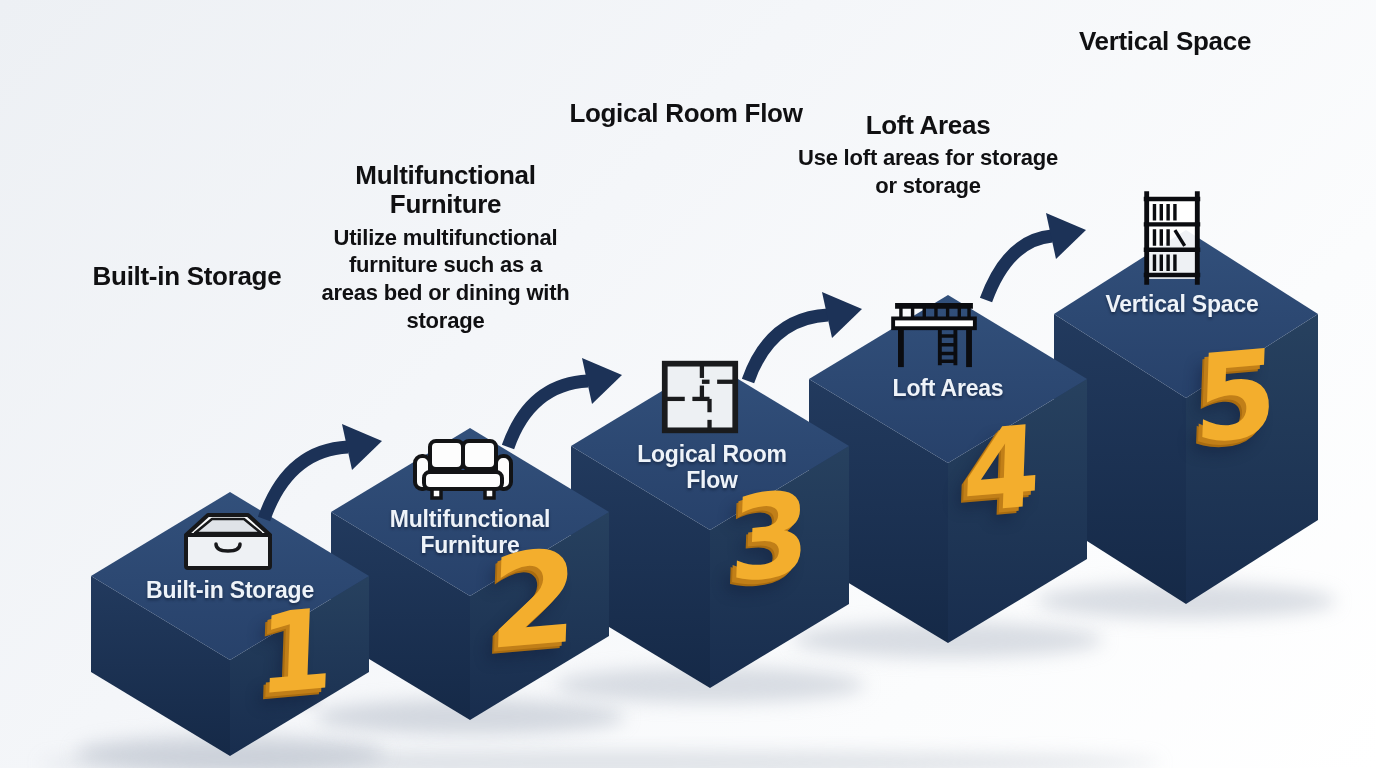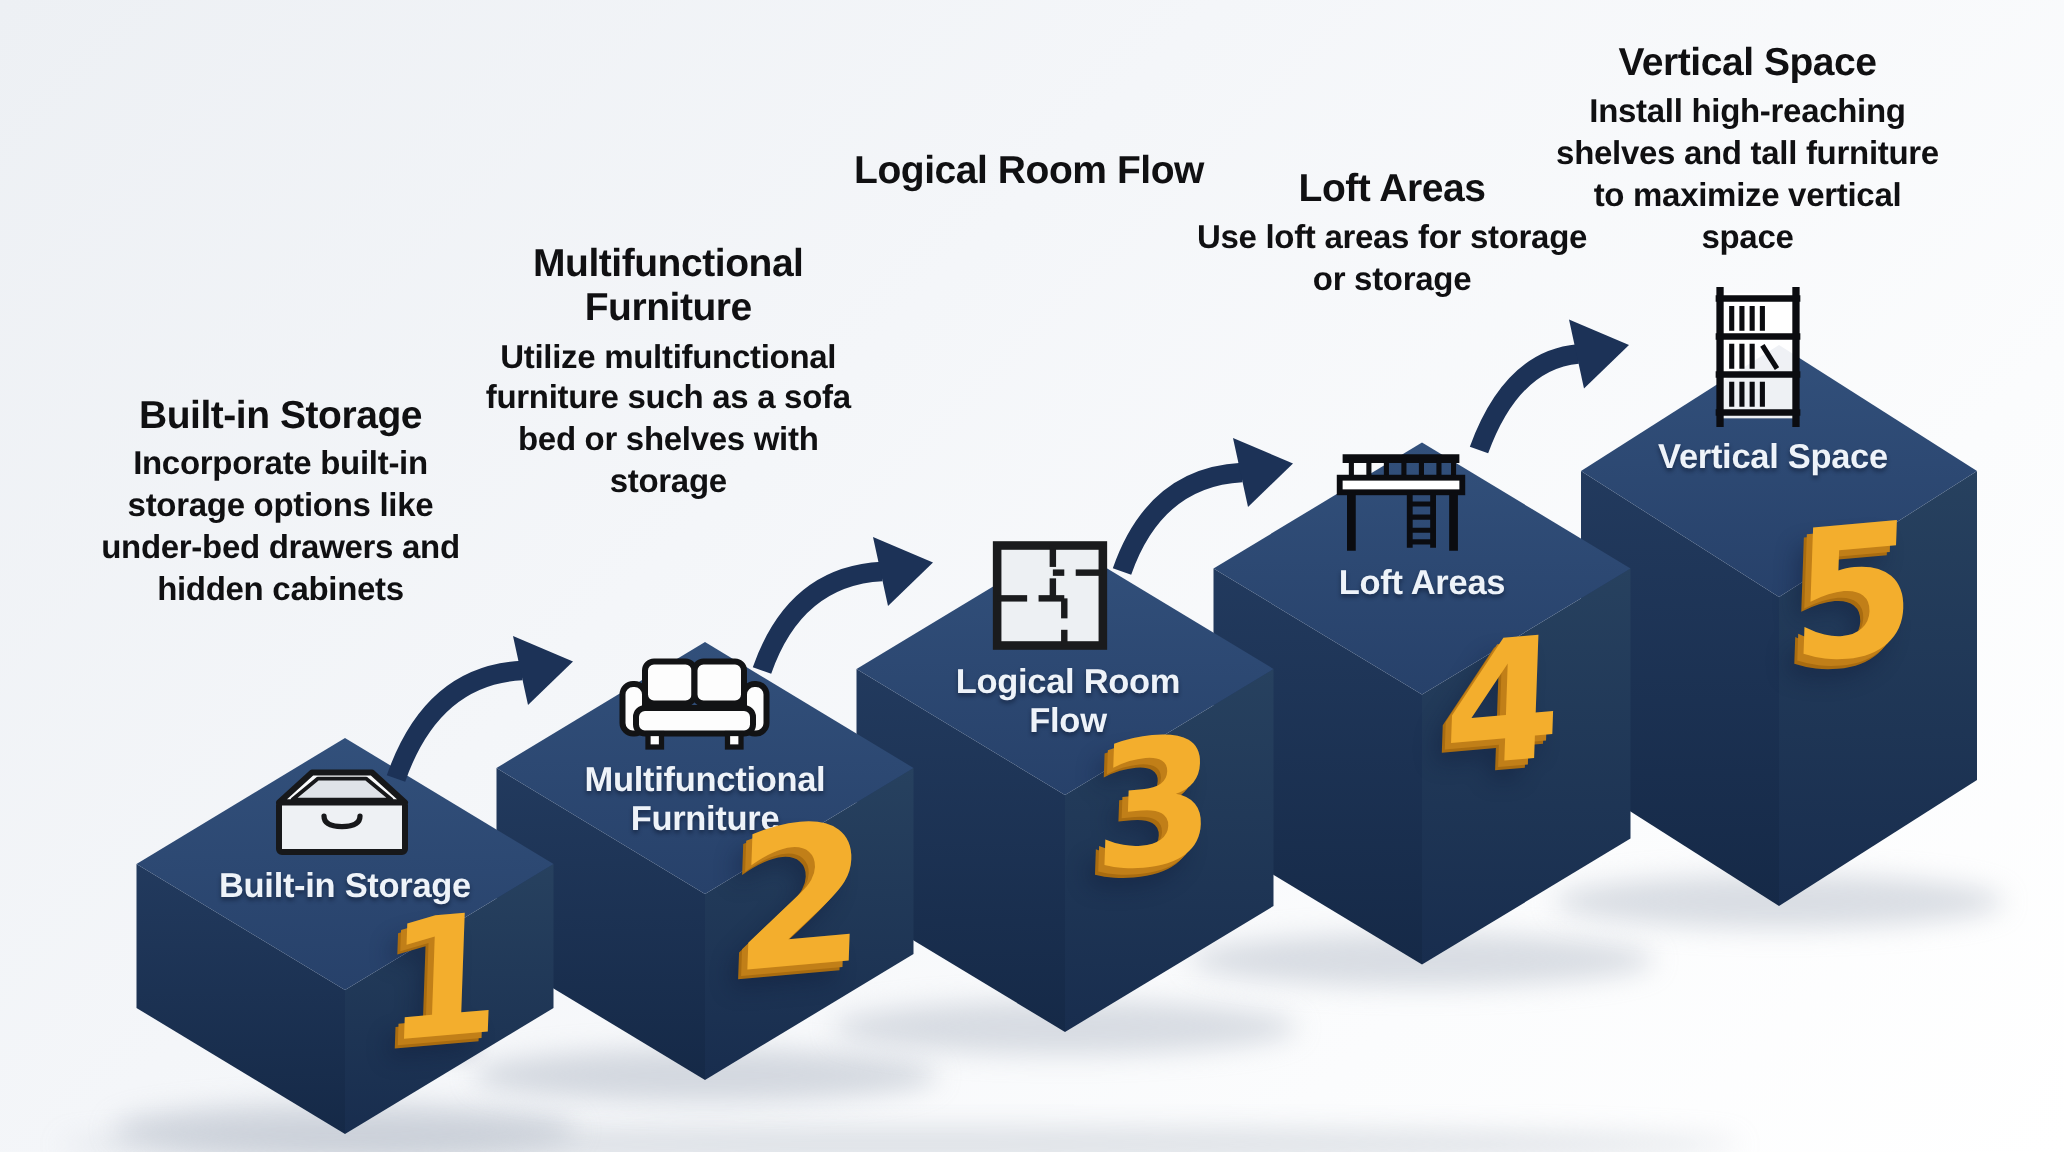--- a/index.html
+++ b/index.html
@@ -189,36 +189,34 @@
         <path d="M20,15 V32 M27,15 V32 M34,15 V32 M41,15 V32" stroke-width="3.5"></path>
         <path d="M20,41 V58 M27,41 V58 M34,41 V58" stroke-width="3.5"></path>
         <path d="M41,42 L51,58" stroke-width="3.5"></path>
         <path d="M20,67 V84 M27,67 V84 M34,67 V84 M41,67 V84" stroke-width="3.5"></path>
       </g>
     </svg>
   </div>
 
   <div class="desc d1">
     <div class="desc-title">Built-in Storage</div>
-    <div class="desc-body">Incorporate built-in storage options like under-bed drawers and hidden cabinets</div>
   </div>
   <div class="desc d2">
     <div class="desc-title">Multifunctional Furniture</div>
-    <div class="desc-body">Utilize multifunctional furniture such as a sofa bed or shelves with storage</div>
+    <div class="desc-body">Utilize multifunctional furniture such as a areas bed or dining with storage</div>
   </div>
   <div class="desc d3">
     <div class="desc-title">Logical Room Flow</div>
   </div>
   <div class="desc d4">
     <div class="desc-title">Loft Areas</div>
     <div class="desc-body">Use loft areas for storage or storage</div>
   </div>
   <div class="desc d5">
     <div class="desc-title">Vertical Space</div>
-    <div class="desc-body">Install high-reaching shelves and tall furniture to maximize vertical space</div>
   </div>
 
   <div class="cube-label cl1">Built-in Storage</div>
   <div class="cube-label cl2">Multifunctional Furniture</div>
   <div class="cube-label cl3">Logical Room Flow</div>
   <div class="cube-label cl4">Loft Areas</div>
   <div class="cube-label cl5">Vertical Space</div>
 
   <div class="cube-number n1">1</div>
   <div class="cube-number n2">2</div>

